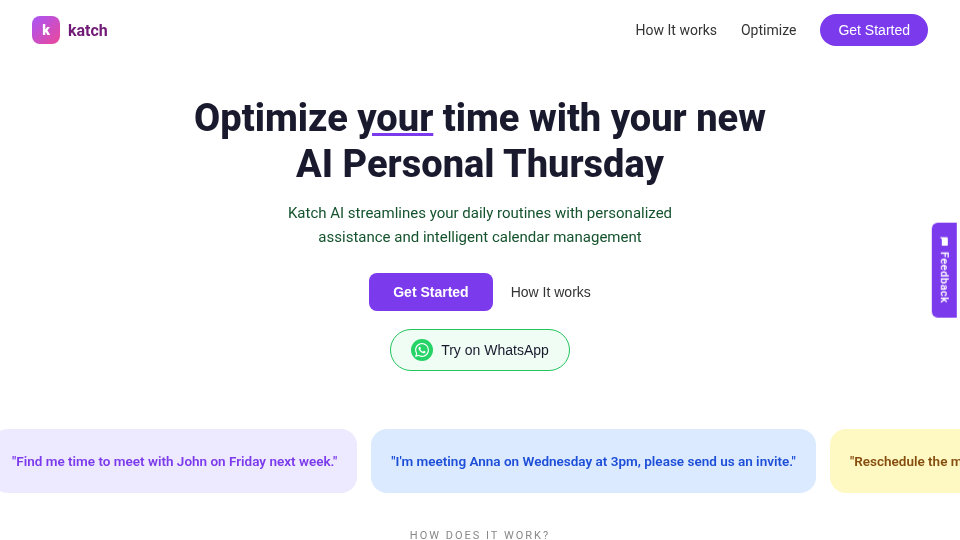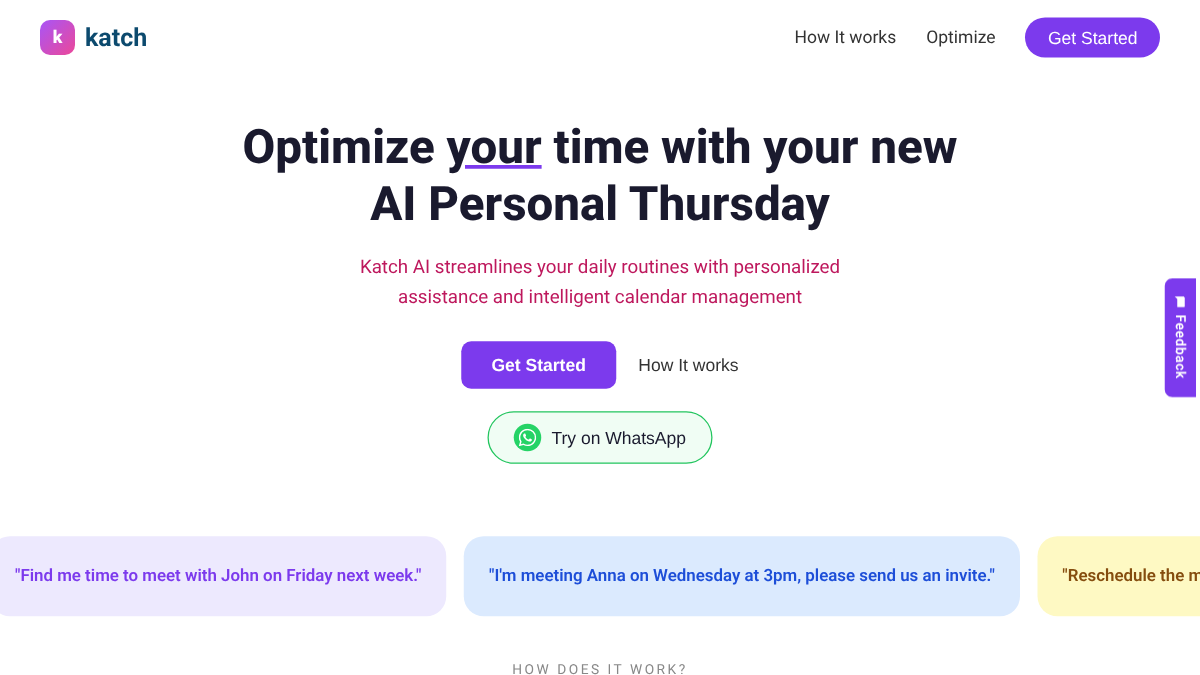--- a/index.html
+++ b/index.html
@@ -32,23 +32,23 @@
       background: linear-gradient(135deg, #a855f7, #ec4899);
       border-radius: 8px;
       display: flex;
       align-items: center;
       justify-content: center;
       color: white;
       font-weight: 900;
       font-size: 14px;
     }
     .logo-text {
-      font-size: 20px;
+      font-size: 16px;
       font-weight: 700;
-      color: #0c4a6e;
+      color: #701a75;
     }
     .nav-links {
       display: flex;
       align-items: center;
       gap: 24px;
     }
     .nav-link {
       font-size: 14px;
       color: #333;
       text-decoration: none;
@@ -78,21 +78,21 @@
       max-width: 600px;
       margin: 0 auto 14px;
     }
     .hero h1 .underline-word {
       text-decoration: underline;
       text-decoration-color: #7c3aed;
       text-decoration-thickness: 3px;
     }
     .hero-sub {
       font-size: 15px;
-      color: #be185d;
+      color: #14532d;
       max-width: 420px;
       margin: 0 auto 24px;
       line-height: 1.6;
     }
     .hero-buttons {
       display: flex;
       align-items: center;
       justify-content: center;
       gap: 18px;
       margin-bottom: 18px;

